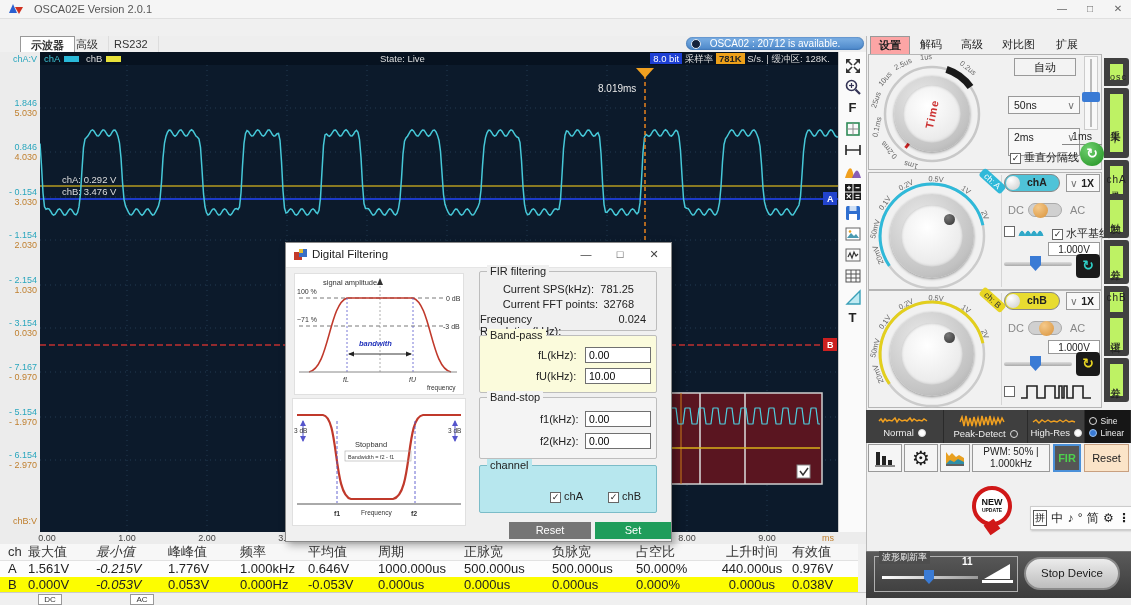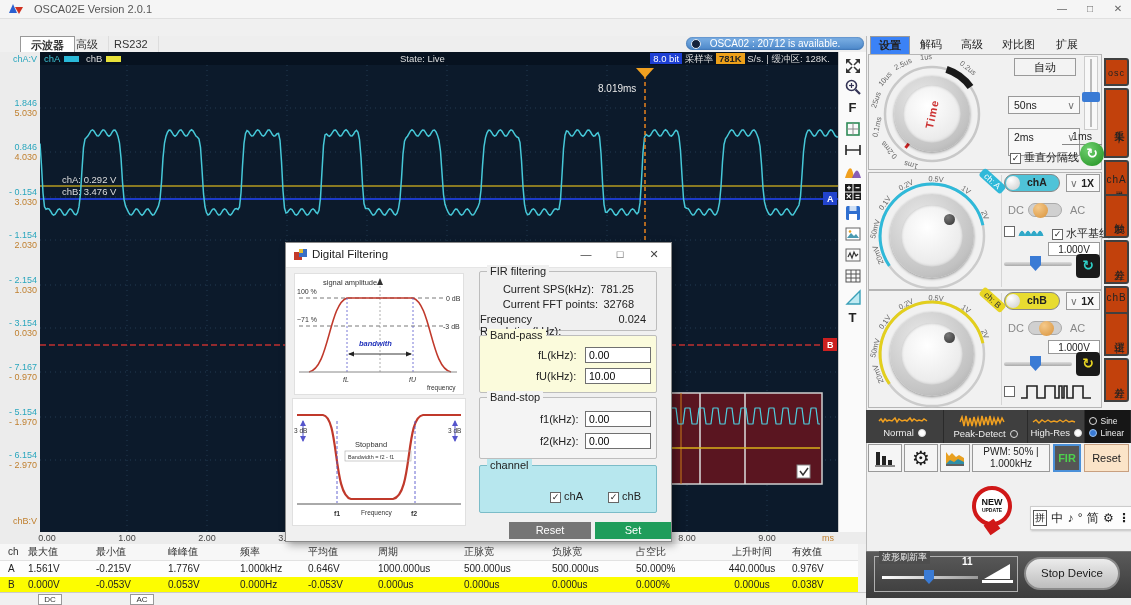--- a/index.html
+++ b/index.html
@@ -26,49 +26,49 @@
   .sw{display:inline-block;width:15px;height:6px;vertical-align:middle;margin:0 4px;}
   .seg-blue{background:#1d3fd4;color:#fff;padding:0 3px;} .seg-orange{background:#eda019;color:#222;padding:0 3px;font-weight:bold;}
   
   .xaxis{left:0;top:532px;width:866px;height:12px;background:#ececec;color:#444;font-size:9px;}
   .xt{position:absolute;top:1px;transform:translateX(-50%);}
   
   .rtoolbar{left:838px;top:52px;width:28px;height:480px;background:#fafafa;border-left:1px solid #ccc;display:flex;flex-direction:column;align-items:center;padding-top:4px;box-sizing:border-box;gap:2px;}
   .ticon{width:22px;height:19px;display:flex;align-items:center;justify-content:center;font-size:13px;font-weight:bold;color:#222;}
   
   .ptab{top:36px;height:17px;line-height:17px;padding:0 8px;font-size:11px;color:#222;}
-  .ptab.active{background:#3b82f6;border:1px solid #999;border-bottom:none;font-weight:bold;}
+  .ptab.active{background:#fca5a5;border:1px solid #999;border-bottom:none;font-weight:bold;}
   .section{background:#f1f1f1;border:1px solid #b5b5b5;box-sizing:border-box;}
   .ktick{position:absolute;font-size:7.5px;color:#666;white-space:nowrap;}
   .knob-ring{position:absolute;border-radius:50%;background:radial-gradient(circle at 38% 32%,#e9e9e9,#c2c2c2 70%,#9e9e9e);box-shadow:0 1px 3px rgba(0,0,0,.4);}
   .knob-face{position:absolute;border-radius:50%;background:radial-gradient(circle at 42% 36%,#ffffff,#ececec 65%,#d2d2d2);box-shadow:inset 0 0 3px rgba(0,0,0,.25);}
   .badge{position:absolute;font-size:8.5px;padding:0 5px;border-radius:3px;color:#fff;}
   .pillswitch{position:absolute;border-radius:10px;box-sizing:border-box;}
   .dd{position:absolute;background:#f8f8f8;border:1px solid #999;box-sizing:border-box;font-size:10.5px;line-height:16px;padding:0 5px;color:#222;}
   .cbx{display:inline-block;width:11px;height:11px;background:#fff;border:1px solid #666;box-sizing:border-box;font-size:9px;line-height:9px;text-align:center;color:#222;vertical-align:middle;}
-  .sidetab{position:absolute;left:1104px;width:25px;background:#c2410c;border:2px solid #404040;box-sizing:border-box;writing-mode:vertical-rl;text-align:center;font-size:10.5px;letter-spacing:1px;color:#222;border-radius:0 3px 3px 0;}
+  .sidetab{position:absolute;left:1104px;width:25px;background:#bef264;border:6px solid #404040;box-sizing:border-box;writing-mode:vertical-rl;text-align:center;font-size:10.5px;letter-spacing:1px;color:#222;border-radius:0 3px 3px 0;}
   .modebar{left:866px;top:410px;width:265px;height:33px;background:#3f3f3f;display:flex;}
   .modecell{height:33px;border-right:1px solid #2a2a2a;display:flex;flex-direction:column;align-items:center;justify-content:center;color:#eee;font-size:9.5px;}
   .radio{display:inline-block;width:8px;height:8px;border-radius:50%;border:1px solid #ddd;box-sizing:border-box;vertical-align:middle;margin-left:4px;}
   .radio.fill{background:#fff;} .radio.blue{background:#3a7bd5;border-color:#9cc2ee;}
   .toolbtn{position:absolute;background:#f5f5f5;border:1px solid #999;box-sizing:border-box;display:flex;align-items:center;justify-content:center;}
   
   .dialog{left:285px;top:242px;width:385px;height:298px;background:#f0f0f0;border:1px solid #8a8a8a;box-shadow:3px 3px 8px rgba(0,0,0,.35);z-index:50;}
   .dlg-title{position:absolute;left:0;top:0;width:100%;height:24px;background:#fff;border-bottom:1px solid #e5e5e5;}
   .dlg-btn{position:absolute;top:0;width:34px;height:23px;text-align:center;line-height:23px;color:#444;font-size:11px;}
   .group{position:absolute;border:1px solid #bdbdbd;border-radius:2px;box-sizing:border-box;}
   .group-label{position:absolute;top:-7px;left:7px;font-size:11px;padding:0 3px;}
   .frow{position:absolute;font-size:11px;color:#222;}
   .finput{position:absolute;height:16px;background:#fff;border:1px solid #707070;box-sizing:border-box;font-size:10.5px;padding:0 3px;font-family:"Liberation Sans","DejaVu Sans",sans-serif;}
   .dbtn{position:absolute;height:17px;line-height:17px;text-align:center;color:#fff;font-size:11px;}
   
-  .mtable{left:0;top:544px;width:858px;background:#fdfdfd;font-size:10px;}
+  .mtable{left:0;top:544px;width:858px;background:#fdfdfd;font-size:13px;}
   .trow{display:flex;height:16px;line-height:16px;}
   .trow span{box-sizing:border-box;padding-left:2px;overflow:hidden;white-space:nowrap;}
-  .c0{width:26px;padding-left:8px!important;} .c1{width:68px;} .c2{width:72px;} .c3{width:72px;} .c4{width:68px;} .c5{width:70px;}
+  .c0{width:26px;padding-left:8px!important;} .c1{width:68px;} .c2{width:72px;font-style:italic;} .c3{width:72px;} .c4{width:68px;} .c5{width:70px;}
   .c6{width:86px;} .c7{width:88px;} .c8{width:84px;} .c9{width:78px;} .c10{width:78px;text-align:center;} .c11{width:66px;}
   .hrow{color:#333;border-bottom:1px solid #e2e2e2;background:#f7f7f7;}
   .rowB{background:#fdfd00;}
   .statusbar{left:0;top:592px;width:866px;height:13px;background:#f0f0f0;border-top:1px solid #ccc;}
   .sbox{position:absolute;top:1px;width:24px;height:11px;background:#fff;border:1px solid #999;box-sizing:border-box;font-size:8px;text-align:center;line-height:10px;color:#333;}
   svg text{font-family:"Liberation Sans","DejaVu Sans",sans-serif;}
 </style>
 </head>
 <body>
 
@@ -114,21 +114,21 @@
     <div class="ytick cb" style="top:365px">- 1.970</div>
     <div class="ytick ca" style="top:398px">- 6.154</div>
     <div class="ytick cb" style="top:408px">- 2.970</div>
     <div class="ytick cb" style="top:464px">chB:V</div>
   </div>
 
   <div class="abs scope">
     <div class="legendbar">
       <span style="margin-left:4px;color:#3fc3d3">chA</span><span class="sw" style="background:#29b9d9"></span>
       <span style="color:#ddd">chB</span><span class="sw" style="background:#e8e23a"></span>
-      <span class="abs" style="left:360px">State: Live</span>
+      <span class="abs" style="left:340px">State: Live</span>
       <span class="abs" style="right:8px;top:0">
         <span class="seg-blue">8.0 bit</span>
         <span>采样率</span>
         <span class="seg-orange">781K</span>
         <span>S/s. | 缓冲区: 128K.</span>
       </span>
     </div>
     <svg class="abs" style="left:0;top:13px" width="798" height="467">
       <g stroke="#223a52" stroke-width="1" stroke-dasharray="1,4">
         <line x1="87" y1="0" x2="87" y2="467"></line>

